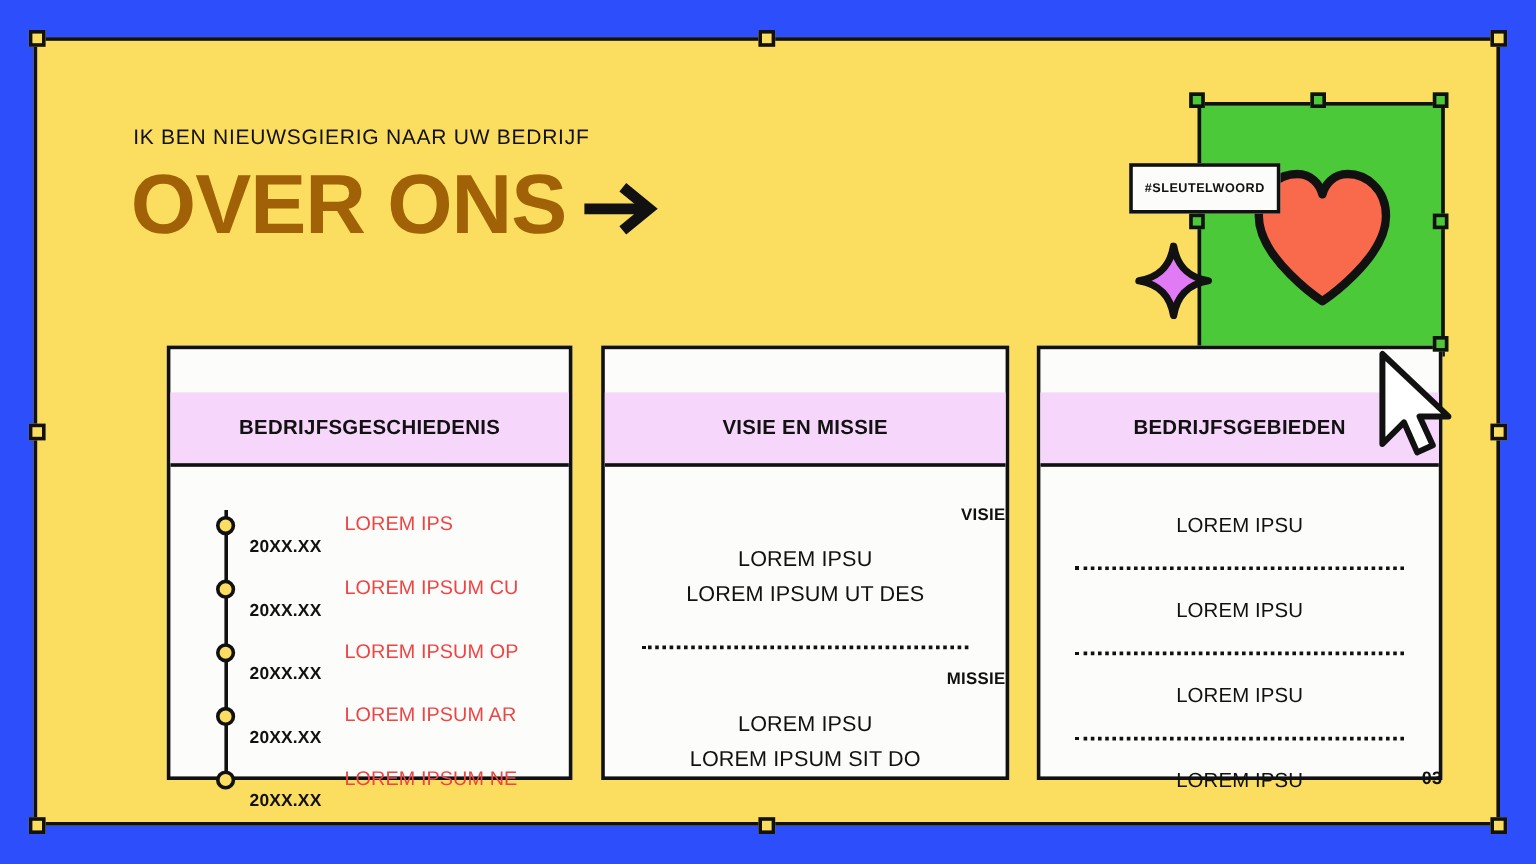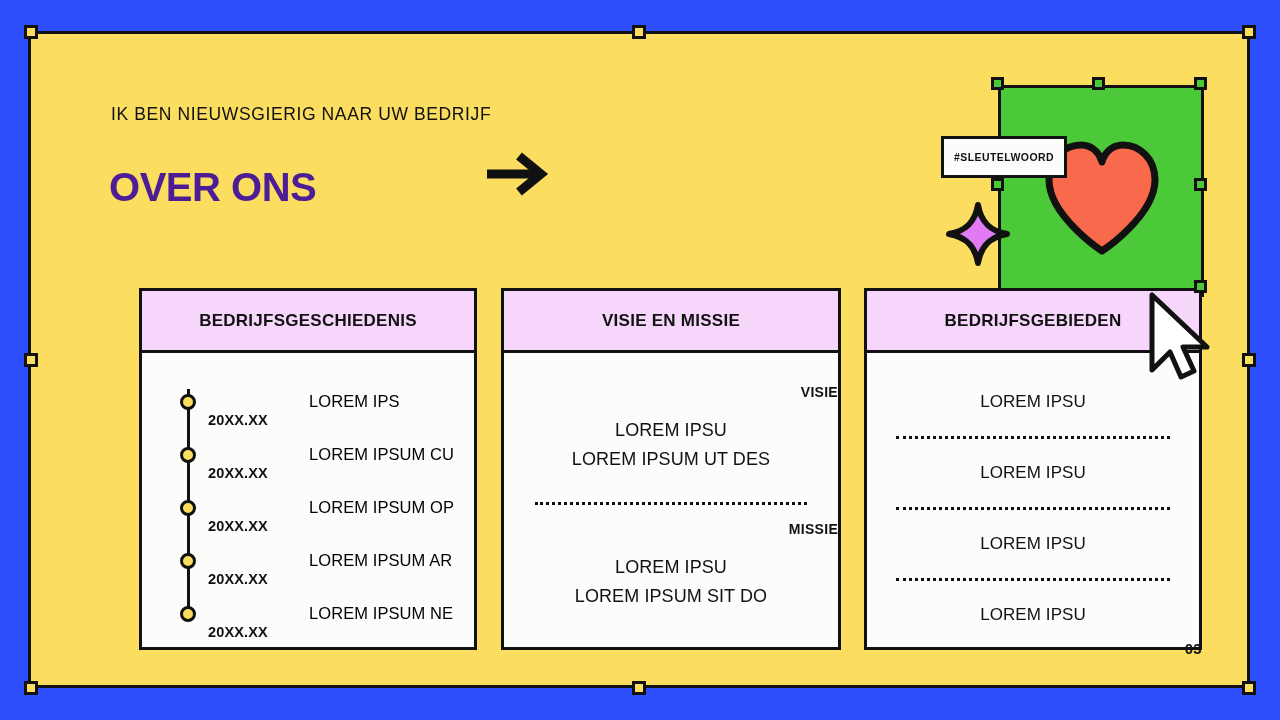--- a/index.html
+++ b/index.html
@@ -28,22 +28,22 @@
   }
 
   
   #eyebrow{
     position:absolute;left:80px;top:70px;
     font-size:17.5px;letter-spacing:.035em;color:#111;
     white-space:nowrap;
   }
   #title{
     position:absolute;left:78px;top:101px;
-    font-size:40px;font-weight:bold;letter-spacing:-0.012em;color:#4c1d95;
-    white-space:nowrap;line-height:1;margin-top:32px;
+    font-size:70px;font-weight:bold;letter-spacing:-0.012em;color:#a16207;
+    white-space:nowrap;line-height:1;
   }
   #arrow{
     position:absolute;left:450px;top:110px;width:70px;height:60px;
   }
 
   
   #greenbox{
     position:absolute;left:967px;top:51px;width:206px;height:212px;
     background:#4CC939;
     border:3px solid #111111;box-sizing:border-box;
@@ -71,21 +71,21 @@
     border:3px solid #111111;box-sizing:border-box;
     z-index:10;
   }
   #card1{left:108px;width:338px;height:362px;}
   #card2{left:470px;width:340px;height:362px;}
   #card3{left:833px;width:338px;height:362px;}
 
   .card-head{
     height:59px;background:#F7D6FC;
     border-bottom:3px solid #111111;
-    display:flex;align-items:center;justify-content:center;
+    display:flex;align-items:center;justify-content:center;margin-top:36px;
   }
   .card-head span{
     font-size:17px;font-weight:bold;letter-spacing:.015em;color:#111;
   }
   .card-body{position:relative;padding:0;height:calc(100% - 59px);}
 
   
   #timeline{position:relative;padding-top:22px;}
   #tl-line{
     position:absolute;left:45px;top:36px;width:3px;height:232px;background:#111;
@@ -96,21 +96,21 @@
   .tl-dot{
     position:absolute;left:38px;width:16px;height:16px;border-radius:50%;
     background:#FBDD60;border:3px solid #111;box-sizing:border-box;z-index:3;
   }
   .tl-date{
     position:absolute;left:66px;font-size:14.5px;font-weight:bold;color:#111;
     letter-spacing:.01em;
     margin-top:36px;
   }
   .tl-text{
-    position:absolute;left:145px;font-size:16.5px;color:#000000;letter-spacing:.005em;margin-left:22px;
+    position:absolute;left:145px;font-size:16.5px;color:#ef4444;letter-spacing:.005em;
   }
 
   
   .vm-block{text-align:center;}
   .vm-label{font-size:14px;font-weight:bold;color:#111;letter-spacing:.02em;text-align:right;}
   .vm-line{font-size:18px;color:#111;letter-spacing:.005em;}
   .dotted{
     border-bottom:3px dotted #111;
     height:0;
   }

